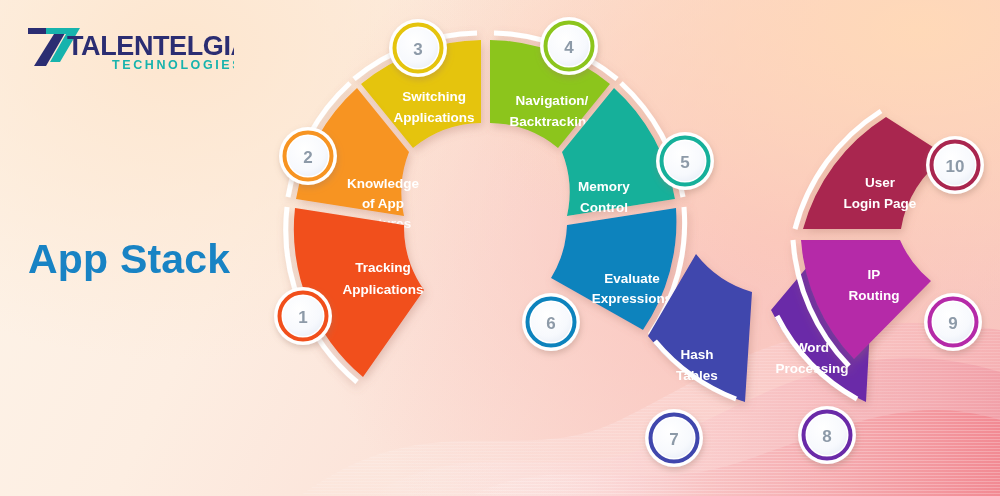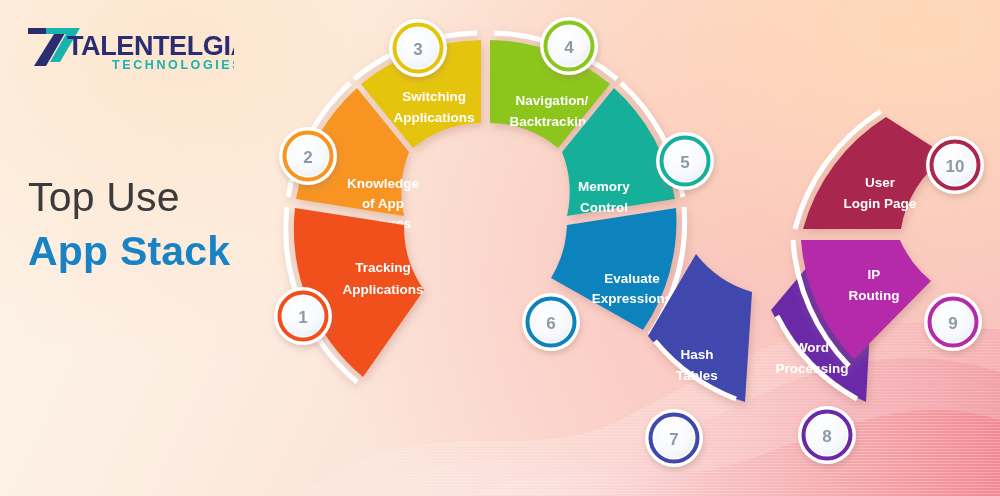--- a/index.html
+++ b/index.html
@@ -16,21 +16,21 @@
       radial-gradient(ellipse 700px 520px at 18% 10%, #fde6cf 0%, rgba(253,230,207,0) 60%),
       linear-gradient(115deg, #fdf4e9 0%, #fdeee2 28%, #fbdfd6 58%, #f9cfc9 80%, #f7c3bf 100%);
   }
   #waves,#art{position:absolute;inset:0;}
   .logo{position:absolute;left:24px;top:22px;width:210px;height:52px;}
   .title{
     position:absolute;left:28px;top:172px;width:300px;
     font-size:41px;line-height:50px;font-weight:400;color:#3b3b3b;
     letter-spacing:.2px;
   }
-  .title .accent{color:#1883c4;font-weight:700;display:block;margin-top:4px;}
+  .title .accent{color:#1883c4;font-weight:700;display:block;margin-top:12px;}
   svg{display:block;}
   .seg-label{
     font-family:"Liberation Sans", sans-serif;
     font-weight:700;fill:#ffffff;font-size:13.5px;
     text-anchor:middle;dominant-baseline:middle;
     paint-order:stroke;
   }
   .badge-num{
     font-family:"Liberation Sans", sans-serif;
     font-weight:700;fill:#8d9aa8;font-size:17px;
@@ -75,21 +75,21 @@
   <svg class="logo" viewBox="0 0 210 52">
     <g>
       <path d="M4 6 H44 L22 44 H10 L30 12 H4 Z" fill="#2b2d72"></path>
       <path d="M22 6 H56 L36 40 H26 L42 12 H22 Z" fill="#17b3ad"></path>
     </g>
     <text x="43" y="33" font-family="Liberation Sans, sans-serif" font-size="27" font-weight="700" fill="#2b2d72" letter-spacing="-0.4">TALENTELGIA</text>
     <text x="88" y="47" font-family="Liberation Sans, sans-serif" font-size="12.5" font-weight="700" fill="#17b3ad" letter-spacing="2.6">TECHNOLOGIES</text>
   </svg>
 
   <div class="title">
-    <span>Top Use</span><br>
+    <br>
     <span class="accent">App Stack</span>
   </div>
 
   <svg id="art" width="1000" height="496" viewBox="0 0 1000 496">
     <defs>
       <filter id="sh" x="-40%" y="-40%" width="190%" height="190%">
         <feDropShadow dx="2" dy="4" stdDeviation="4" flood-color="#a96f62" flood-opacity=".32"></feDropShadow>
       </filter>
       <filter id="shb" x="-60%" y="-60%" width="240%" height="240%">
         <feDropShadow dx="1" dy="3" stdDeviation="3" flood-color="#9a7468" flood-opacity=".35"></feDropShadow>

